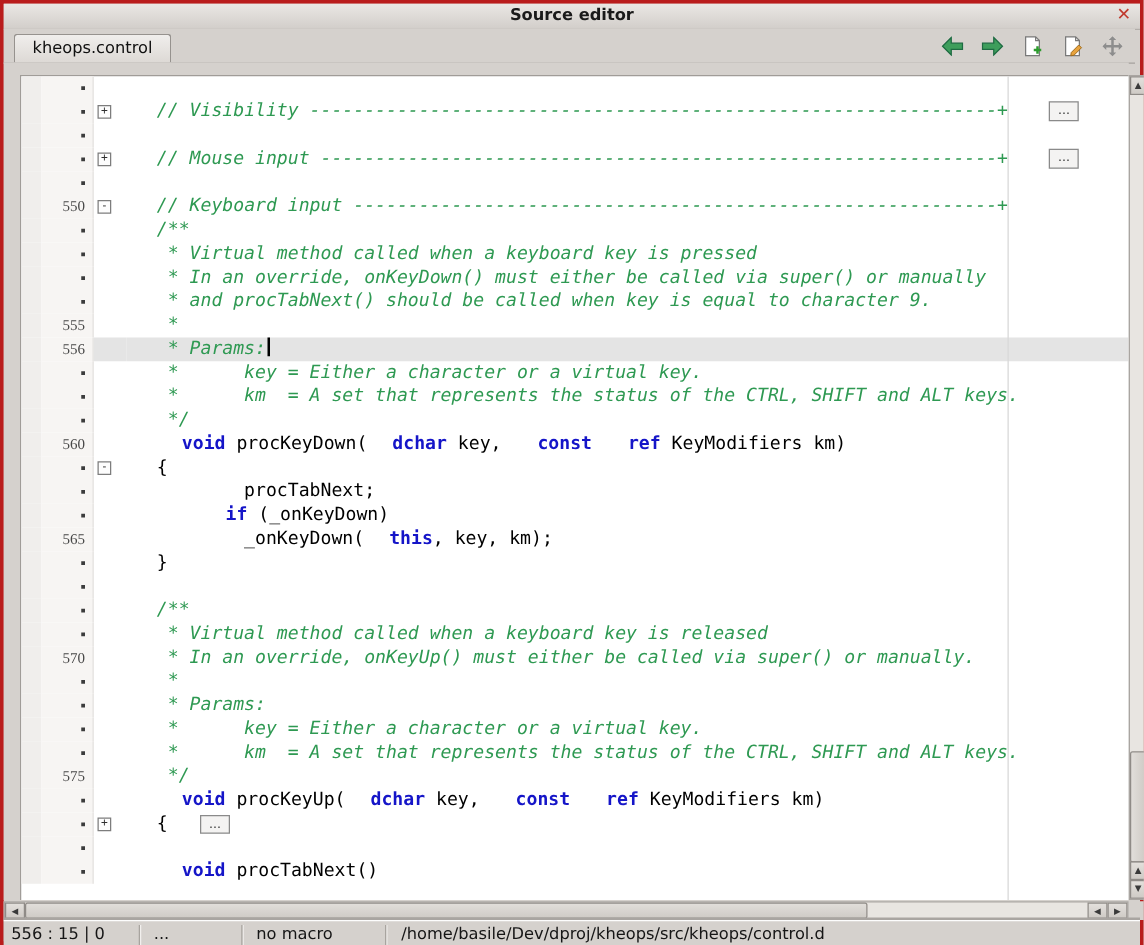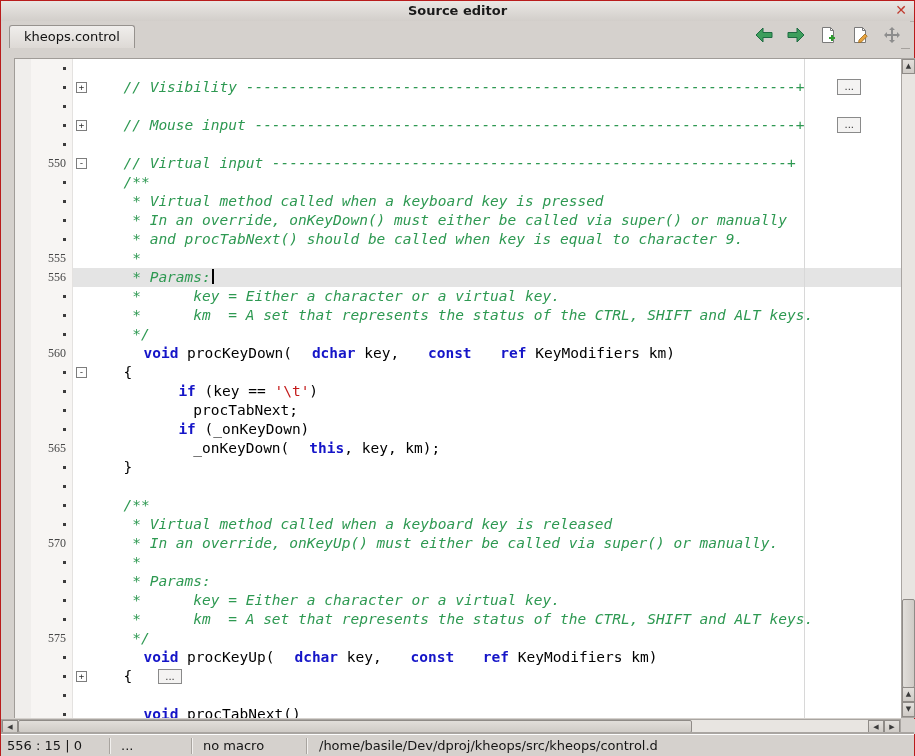--- a/index.html
+++ b/index.html
@@ -2,21 +2,21 @@
 <html style="--c-kw: #1515C8; --c-com: #2E9952; --c-str: #C41A1A; --c-curline: #E4E4E4; --c-close: #C03A2E; --c-arrow: #3E9E5C; --c-margin: #D8D8D8;"><head>
 <meta charset="utf-8">
 <style>
   html,body{margin:0;padding:0;}
   body{
     width:915px;height:756px;position:relative;
     background:#D5D1CD;
     font-family:"DejaVu Sans","Liberation Sans",sans-serif;
     overflow:hidden;
   }
-  .window{position:absolute;inset:0;border:1px solid #b91c1c;box-sizing:border-box;}
+  .window{position:absolute;inset:0;border:3px solid #b91c1c;box-sizing:border-box;}
 
   
   .titlebar{position:absolute;top:0;left:0;right:0;height:20px;
     background:linear-gradient(#EAE7E4,#D2CECA);border-bottom:1px solid #B2AEAA;}
   .titlebar .title{display:block;text-align:center;line-height:20px;font-size:13px;
     font-weight:bold;color:#1A1A1A;}
   .close-btn{position:absolute;right:5px;top:0;width:16px;line-height:19px;text-align:center;
     color:var(--c-close,#C03A2E);font-weight:bold;font-size:14px;cursor:default;}
 
   
@@ -175,21 +175,21 @@
             <div class="lnum"><span class="dot"></span></div>
             <div class="foldcol"></div>
             <div class="code"></div>
           </div>
           <div class="row">
             <div class="marks"></div>
             <div class="lnum">550</div>
             <div class="foldcol">
               <span class="foldbox">-</span>
             </div>
-            <div class="code"><span class="seg">  </span><span class="seg com">// Virtual input -----------------------------------------------------------+</span></div>
+            <div class="code"><span class="seg">  </span><span class="seg com">// Keyboard input -----------------------------------------------------------+</span></div>
           </div>
           <div class="row">
             <div class="marks"></div>
             <div class="lnum"><span class="dot"></span></div>
             <div class="foldcol"></div>
             <div class="code"><span class="seg com">  /**</span></div>
           </div>
           <div class="row">
             <div class="marks"></div>
             <div class="lnum"><span class="dot"></span></div>
@@ -244,26 +244,20 @@
             <div class="foldcol"></div>
             <div class="code"><span class="seg">  </span><span class="seg kw">void</span><span class="seg"> procKeyDown(</span><span class="seg kw">dchar</span><span class="seg"> key, </span><span class="seg kw">const</span><span class="seg"> </span><span class="seg kw">ref</span><span class="seg"> KeyModifiers km)</span></div>
           </div>
           <div class="row">
             <div class="marks"></div>
             <div class="lnum"><span class="dot"></span></div>
             <div class="foldcol">
               <span class="foldbox">-</span>
             </div>
             <div class="code"><span class="seg">  {</span></div>
-          </div>
-          <div class="row">
-            <div class="marks"></div>
-            <div class="lnum"><span class="dot"></span></div>
-            <div class="foldcol"></div>
-            <div class="code"><span class="seg">      </span><span class="seg kw">if</span><span class="seg"> (key == </span><span class="seg str">'\t'</span><span class="seg">)</span></div>
           </div>
           <div class="row">
             <div class="marks"></div>
             <div class="lnum"><span class="dot"></span></div>
             <div class="foldcol"></div>
             <div class="code"><span class="seg">          procTabNext;</span></div>
           </div>
           <div class="row">
             <div class="marks"></div>
             <div class="lnum"><span class="dot"></span></div>

